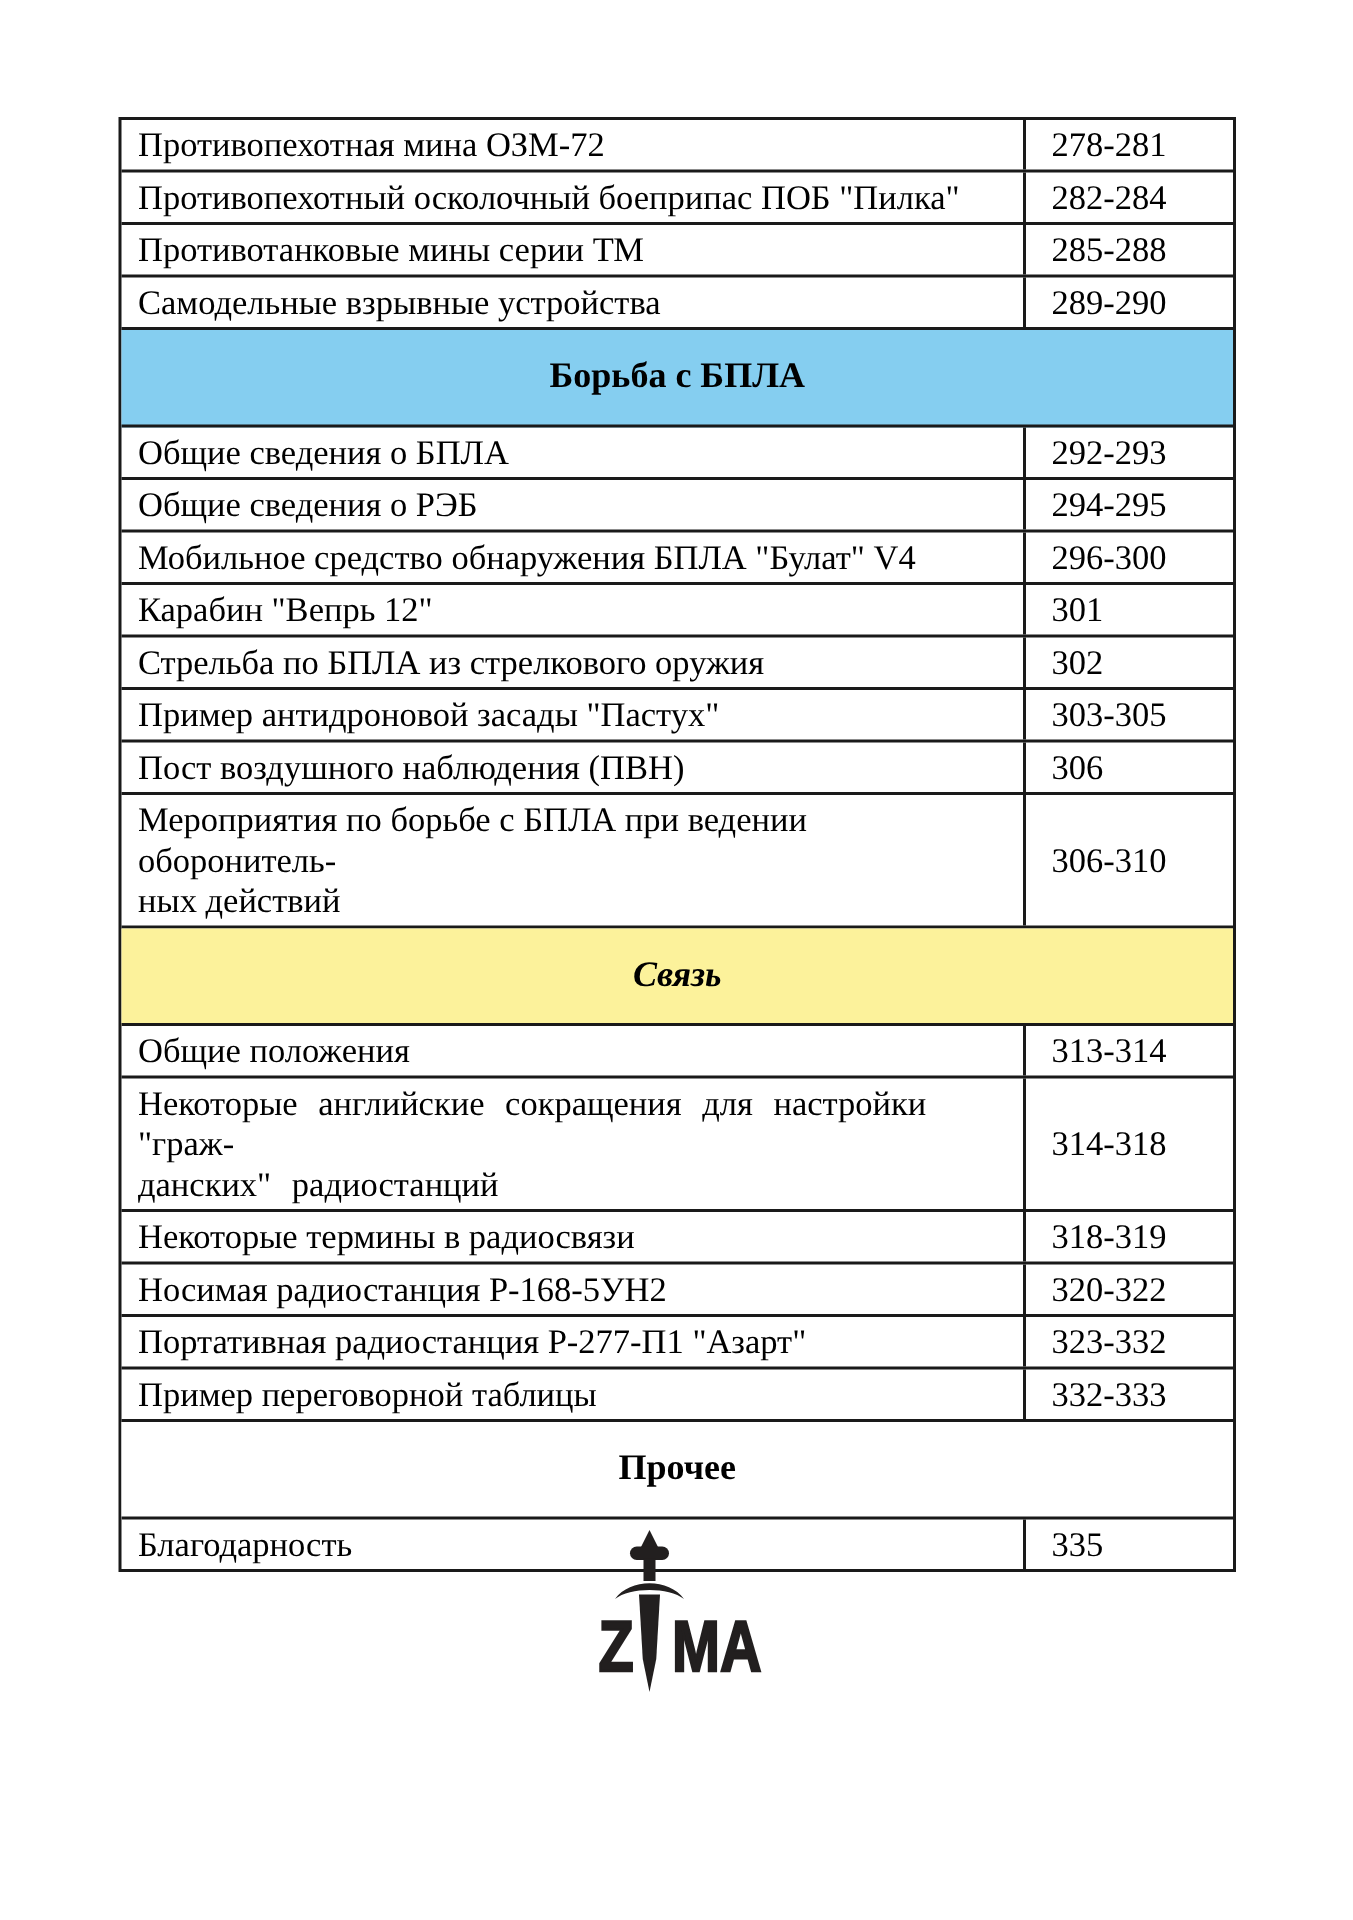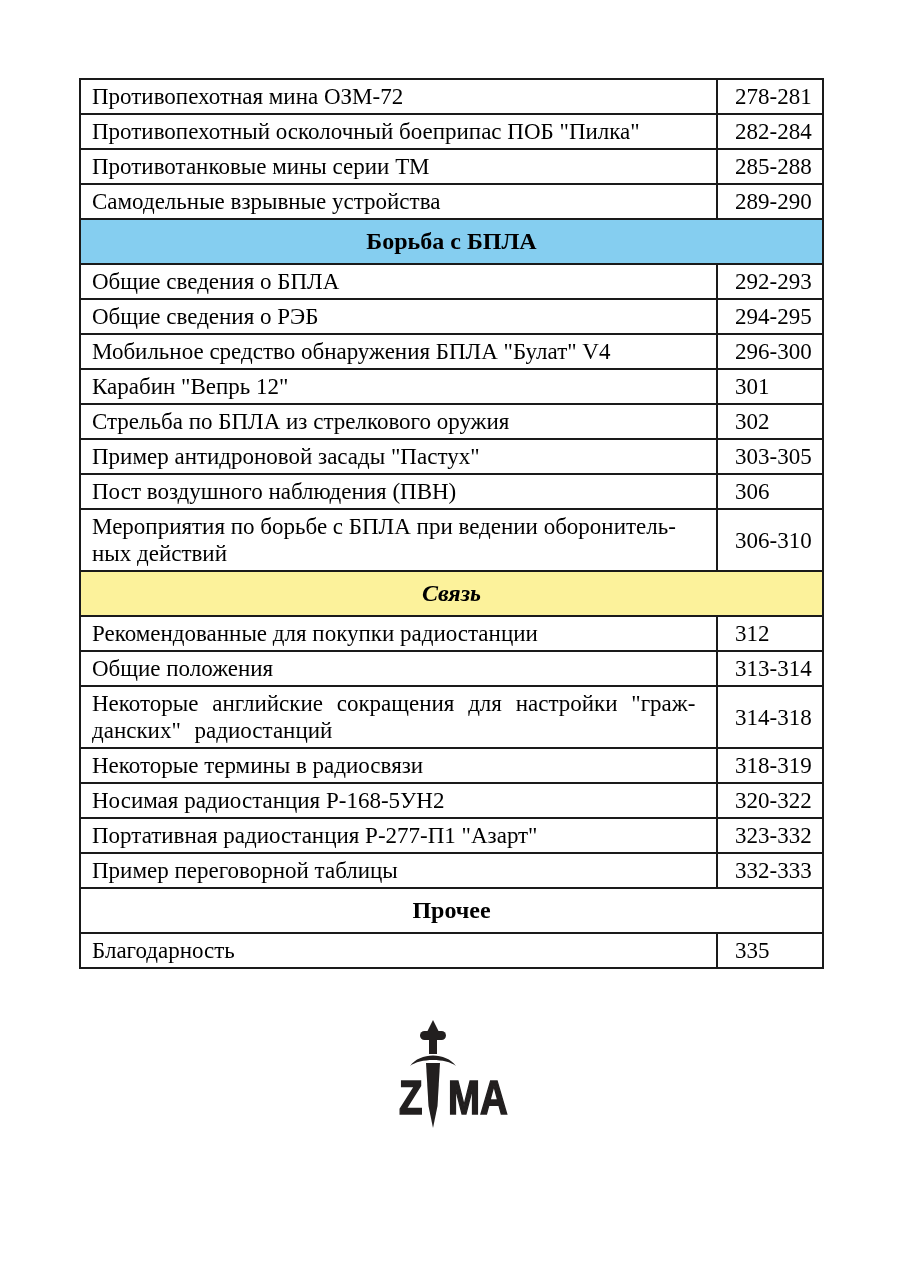--- a/index.html
+++ b/index.html
@@ -33,35 +33,35 @@
     line-height: 27px;
     min-height: 33px;
     padding: 3px 10px 3px 11px;
   }
   .label-cell {
     flex: 1;
     white-space: pre-line;
   }
   .label-cell.spread { word-spacing: 8px; }
   .pages-cell {
-    width: 106px;
+    width: 140px;
     border-left: 2px solid #1a1a1a;
     padding-left: 17px;
     white-space: nowrap;
   }
   .section-row {
     justify-content: center;
     align-items: center;
     min-height: 31px;
   }
   .section-title {
     font-weight: bold;
     font-size: 24px;
     line-height: 27px;
-    padding: 8px 0;
+    padding: 18px 0;
     text-align: center;
   }
   .logo-wrap {
     position: absolute;
     top: 1014px;
     left: 50%;
     margin-left: -75px;
     width: 150px;
     height: 126px;
   }
@@ -124,24 +124,20 @@
     </div>
     <div class="row item-row">
       <div class="cell label-cell">Мероприятия по борьбе с БПЛА при ведении оборонитель-
 ных действий</div>
       <div class="cell pages-cell">306-310</div>
     </div>
     <div class="row section-row" style="background: rgb(252, 242, 155); font-style: italic;">
       <div class="section-title">Связь</div>
     </div>
     <div class="row item-row">
-      <div class="cell label-cell">Рекомендованные для покупки радиостанции</div>
-      <div class="cell pages-cell">312</div>
-    </div>
-    <div class="row item-row">
       <div class="cell label-cell">Общие положения</div>
       <div class="cell pages-cell">313-314</div>
     </div>
     <div class="row item-row">
       <div class="cell label-cell spread">Некоторые английские сокращения для настройки "граж-
 данских" радиостанций</div>
       <div class="cell pages-cell">314-318</div>
     </div>
     <div class="row item-row">
       <div class="cell label-cell">Некоторые термины в радиосвязи</div>

